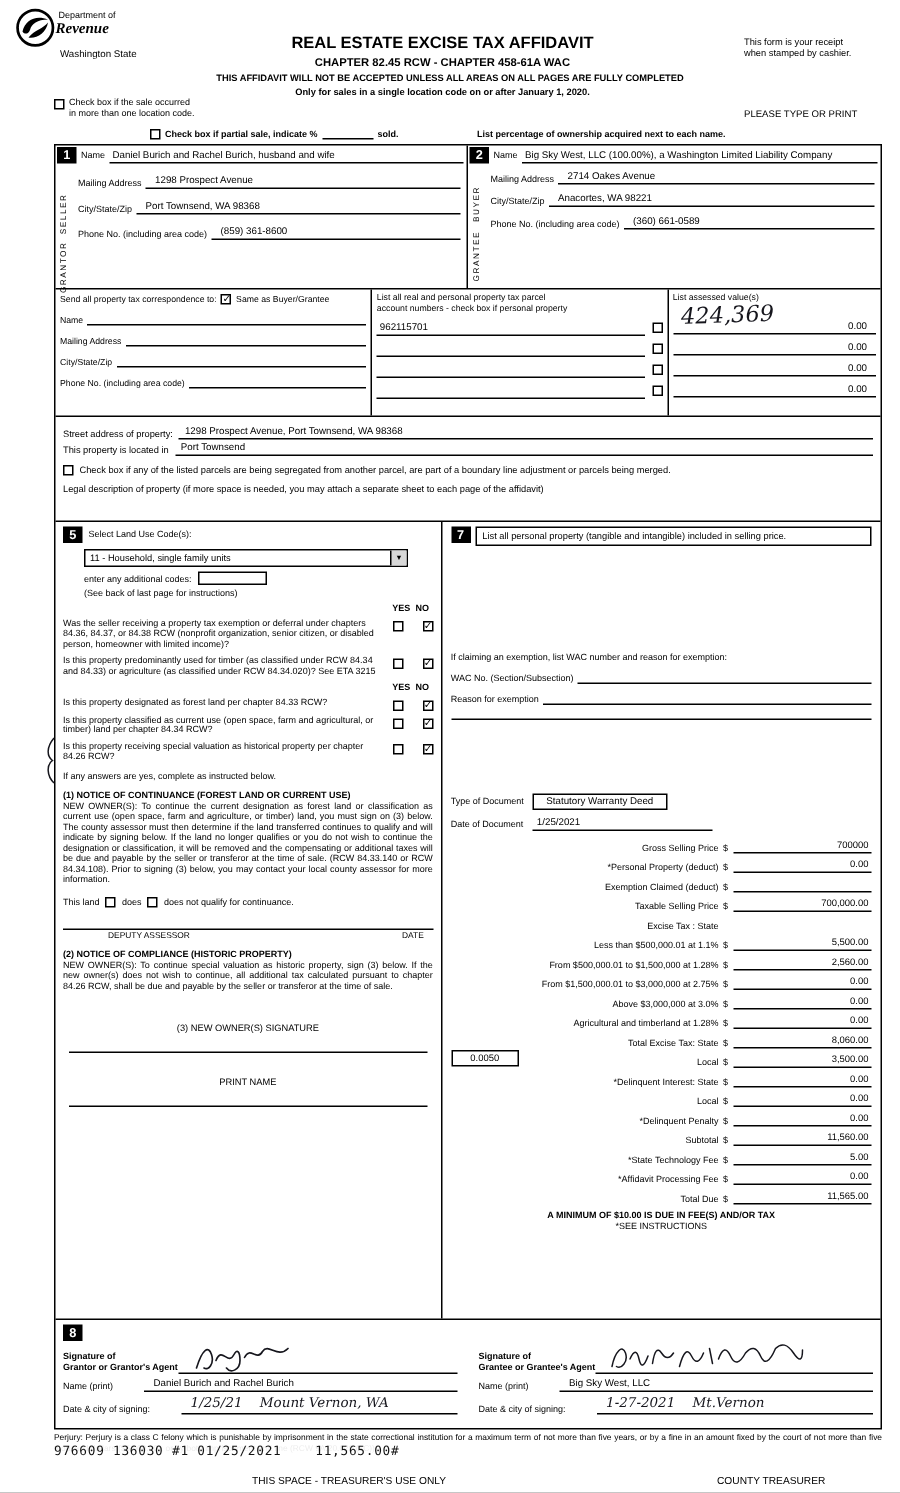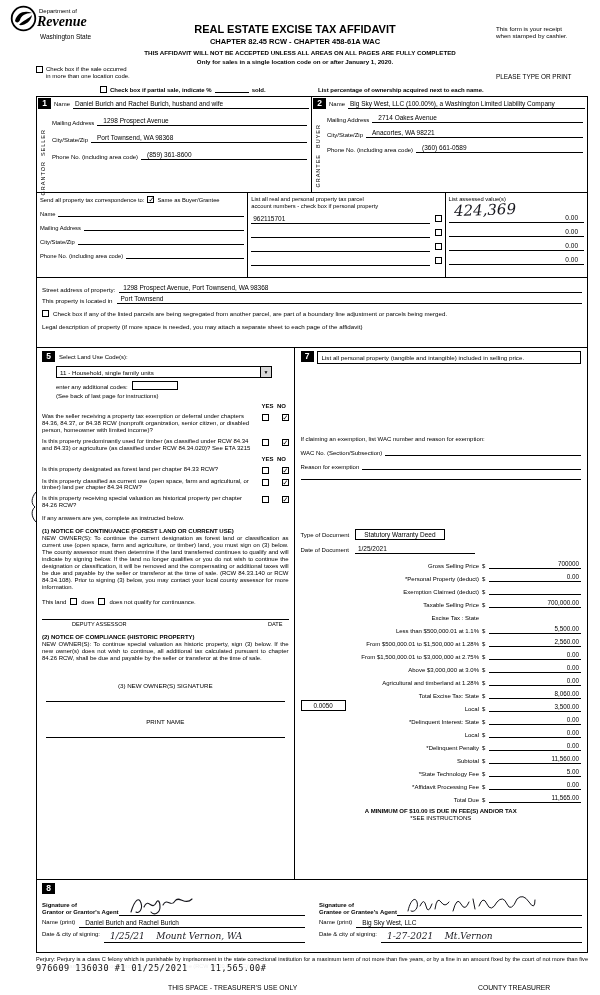--- a/index.html
+++ b/index.html
@@ -17,21 +17,21 @@
   .numbox {
     display: inline-block; min-width: 13px; height: 11px; background: #000; color: #fff;
     font-weight: bold; font-size: 8.5px; line-height: 11px; text-align: center; flex: none;
   }
   .hand { font-family: "DejaVu Serif", serif; font-style: italic; color: #16161d; }
 
   
   .header { position: absolute; left:0; top:0; width:600px; height:96px; }
   .logo { position:absolute; left:10px; top:5px; }
   .dept-small { position:absolute; left:39px; top:8px; font-size:6px; }
-  .dept-big { position:absolute; left:37px; top:14px; font-size:14px; font-weight:bold; font-family:"Liberation Serif",serif; font-style:italic; }
+  .dept-big { position:absolute; left:37px; top:14px; font-size:10px; font-weight:bold; font-family:"Liberation Serif",serif; font-style:italic; }
   .dept-state { position:absolute; left:40px; top:33px; font-size:6.5px; }
   .title { position:absolute; left:130px; top:23px; width:330px; text-align:center; font-size:11px; font-weight:bold; }
   .chapter { position:absolute; left:130px; top:37px; width:330px; text-align:center; font-size:7.5px; font-weight:bold; }
   .warning { position:absolute; left:60px; top:49px; width:480px; text-align:center; font-size:6.2px; font-weight:bold; }
   .onlyfor { position:absolute; left:130px; top:58px; width:330px; text-align:center; font-size:6.2px; font-weight:bold; }
   .receipt { position:absolute; left:496px; top:25px; width:95px; font-size:6.2px; line-height:7px; }
   .pleasetype { position:absolute; left:496px; top:73px; font-size:6.4px; }
   .multiloc { position:absolute; left:36px; top:66px; display:flex; gap:3px; }
   .multiloc .txt { line-height:6.5px; }
   .partial { position:absolute; left:100px; top:86px; display:flex; gap:3px; align-items:flex-end; font-weight:bold; }
@@ -126,21 +126,21 @@
   
   #band5 { height:74px; border-bottom:none; padding:3px 5px; }
   .certhead { display:flex; gap:5px; align-items:center; }
   .certstat { font-weight:bold; font-size:7.6px; padding-left:12px; }
   .sigcols { display:flex; gap:14px; margin-top:2px; }
   .sigcol { flex:1; }
   .sigrow { display:flex; align-items:flex-end; }
   .siglabs { font-weight:bold; font-size:6px; line-height:6.8px; flex:none; }
   .sigarea { flex:1; border-bottom:1px solid #000; height:20px; position:relative; }
   .signature { position:absolute; bottom:-2px; left:8px; }
-  .nprow { display:flex; gap:4px; margin-top:3px; }
+  .nprow { display:flex; gap:21px; align-items:flex-end; margin-top:3px; }
   .nprow .fval { min-height:9px; }
 
   
   .perjury { position:absolute; left:36px; top:956px; width:552px; font-size:5.6px; line-height:6.6px; text-align:justify; }
   .stamp { position:absolute; left:36px; top:962px; width:268px; font-family:"DejaVu Sans Mono","Liberation Mono",monospace; font-size:8.5px; letter-spacing:0.5px; background:rgba(255,255,255,0.92); padding:1px 0 2px 0; color:#111; }
   .treas-space { position:absolute; left:168px; top:984px; font-size:6.8px; }
   .county-treas { position:absolute; left:478px; top:984px; font-size:6.8px; }
   .stray { position:absolute; left:29px; top:490px; }
 </style>
 </head>

